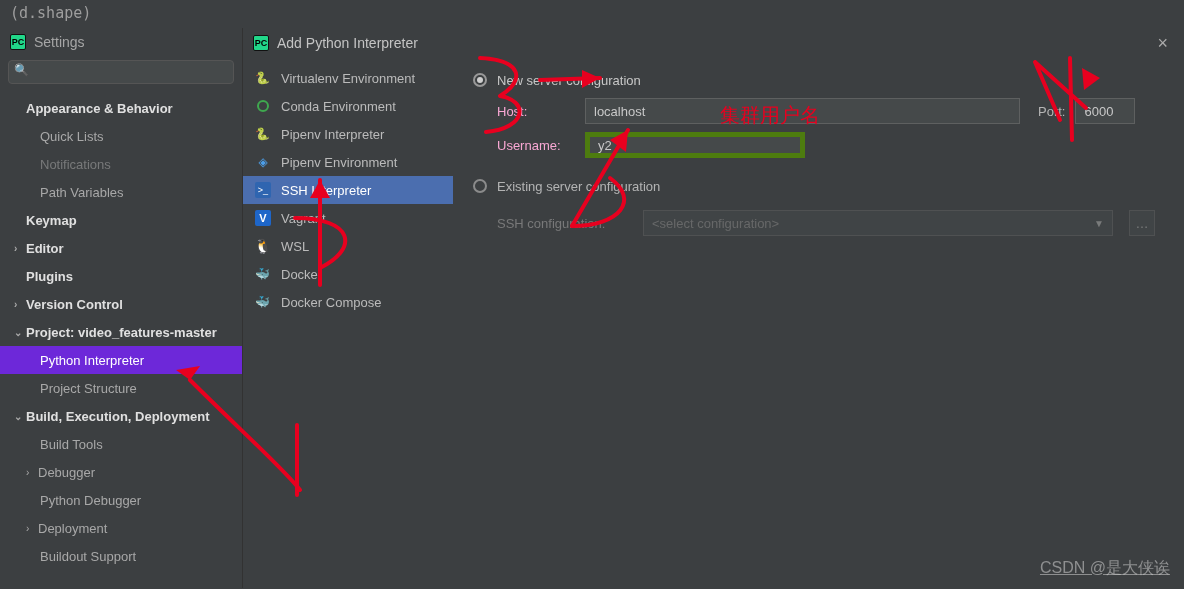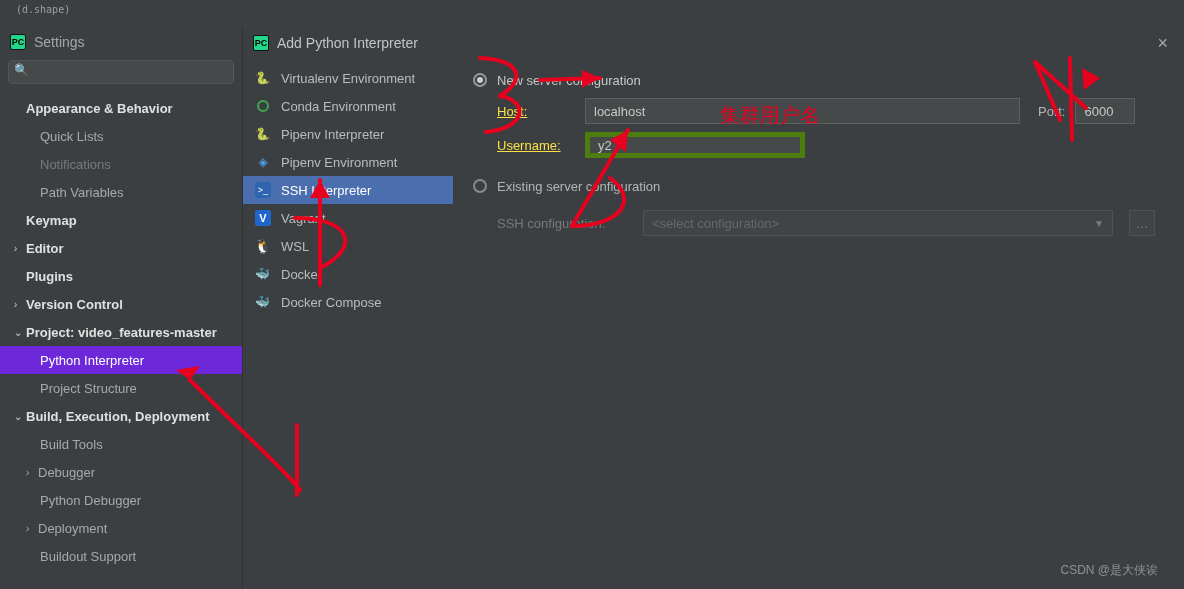--- a/index.html
+++ b/index.html
@@ -1,17 +1,17 @@
 <!DOCTYPE html>
 <html><head>
 <meta charset="utf-8">
 <style>
   * { box-sizing: border-box; margin: 0; padding: 0; font-family: "Segoe UI", Arial, sans-serif; }
   body { background: #3C3F41; color: #BBBBBB; width: 1184px; height: 589px; overflow: hidden; font-size: 13px; position: relative; }
-  .top-bar { height: 28px; background: #3C3F41; color: #9E9E9E; padding: 4px 16px; font-family: Consolas, monospace; font-size: 10px; }
+  .top-bar { height: 28px; background: #3C3F41; color: #9E9E9E; padding: 4px 10px; font-family: Consolas, monospace; font-size: 15px; }
   .main { display: flex; height: 560px; }
   
   .settings-panel { width: 243px; background: #3C3F41; border-right: 1px solid #323232; display: flex; flex-direction: column; }
   .settings-header { display: flex; align-items: center; gap: 8px; padding: 6px 10px 10px 10px; color: #A6A6A6; font-size: 14px; }
   .pc-icon { width: 16px; height: 16px; background: #21D789; border-radius: 2px; display: inline-flex; align-items: center; justify-content: center; color: #000; font-size: 9px; font-weight: bold; border: 1px solid #111; }
   .search-wrap { position: relative; padding: 0 8px 6px 8px; }
   .search-input { width: 100%; background: #45494A; border: 1px solid #555; border-radius: 4px; height: 24px; padding: 0 6px 0 22px; color: #BBB; font-size: 12px; }
   .search-icon { position: absolute; left: 14px; top: 3px; color: #AAA; font-size: 12px; }
   .tree { flex: 1; overflow: auto; padding-top: 4px; }
   .tree-item { display: flex; align-items: center; height: 28px; padding-left: 14px; cursor: pointer; white-space: nowrap; }
@@ -34,34 +34,34 @@
   .i-blue { color: #4C9EE8; }
   .i-v { background: #1E66C9; color: #fff; font-weight: bold; font-size: 11px; width:16px;height:16px; text-align:center; line-height:16px;}
   .i-tux { font-size: 14px; }
   .i-docker { color: #4FA4D8; }
   
   .form { flex: 1; padding: 8px 20px 10px 20px; }
   .radio-row { display: flex; align-items: center; gap: 10px; height: 28px; color: #C8C8C8; }
   .radio { width: 14px; height: 14px; border: 2px solid #999; border-radius: 50%; display: inline-flex; align-items: center; justify-content: center; }
   .radio.checked::after { content: ""; width: 6px; height: 6px; background: #CFCFCF; border-radius: 50%; }
   .field-row { display: flex; align-items: center; gap: 10px; height: 34px; margin-left: 24px; }
-  .lbl { width: 78px; color: #fde047; text-decoration: underline; }
+  .lbl { width: 78px; color: #f9a8d4; }
   .lbl-long { width: 136px; color: #878787; }
   .tinput { background: #45494A; border: 1px solid #5E6060; height: 26px; padding: 0 8px; color: #C8C8C8; font-size: 13px; }
   .host-input { flex: 1; max-width: 435px; }
   .port-lbl { color: #B5B5B5; margin-left: 8px; }
   .port-input { width: 60px; text-align: left; }
   .user-input { width: 220px; border: 5px solid #4d7c0f; }
   .select-box { flex: 1; max-width: 470px; background: #45494A; border: 1px solid #5E6060; height: 26px; padding: 7px 8px; color: #888; display: flex; align-items: center; position: relative; opacity: .7; }
   .select-caret { margin-left: auto; color: #AAA; font-size: 10px; }
   .ellipsis-btn { width: 26px; height: 26px; border: 1px solid #5E6060; background: #45494A; color: #AAA; display:flex; align-items:center; justify-content:center; margin-left:6px; opacity:.7; cursor:pointer; }
   .existing-row { margin-top: 10px; }
   .ssh-cfg-row { margin-top: 6px; opacity: .8; }
   
-  .watermark { position: absolute; right: 26px; bottom: 10px; color: rgba(210,210,210,.55); font-size: 12px; }
+  .watermark { position: absolute; right: 14px; bottom: 10px; color: rgba(210,210,210,.55); font-size: 16px; text-decoration: underline; }
   
   .annot { position: absolute; inset: 0; pointer-events: none; }
   .ink { stroke: #E8001F; stroke-width: 4; fill: none; stroke-linecap: round; stroke-linejoin: round; }
   .ink-fill { fill: #E8001F; }
   .annot-text { font-family: "Microsoft YaHei", sans-serif; font-size: 20px; fill: #E8001F; font-weight: 500; }
 </style>
 </head>
 <body>
 
 <div class="top-bar">(d.shape)</div>

